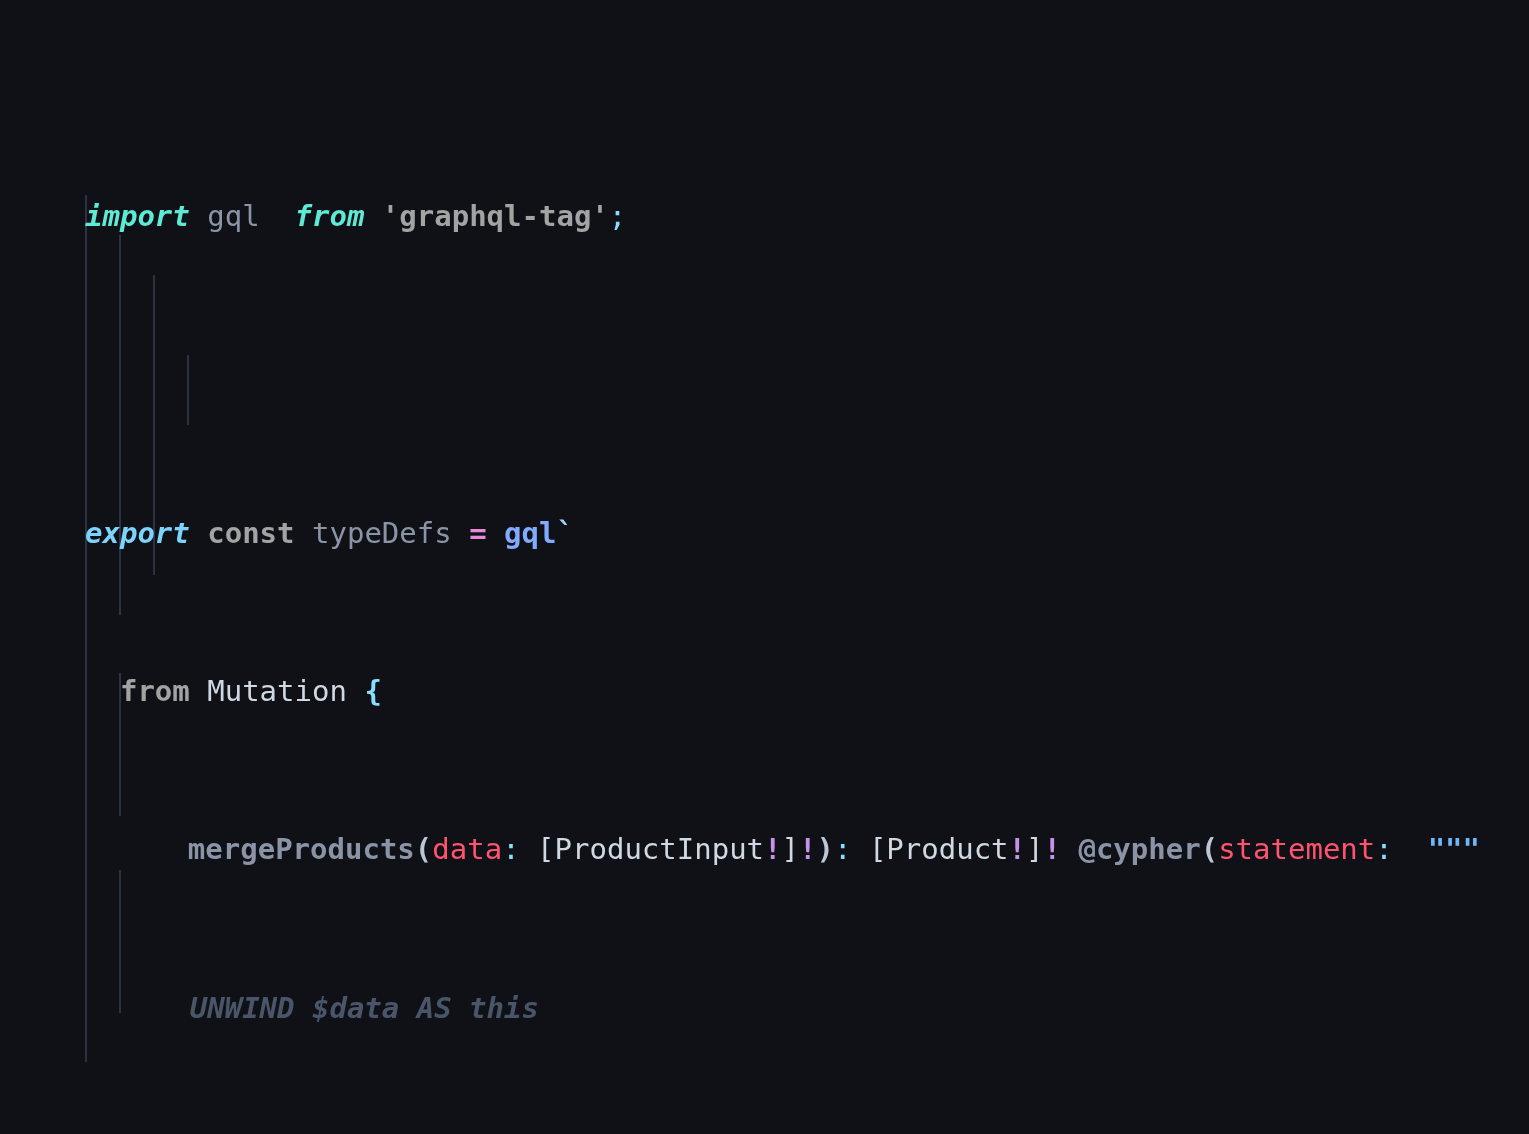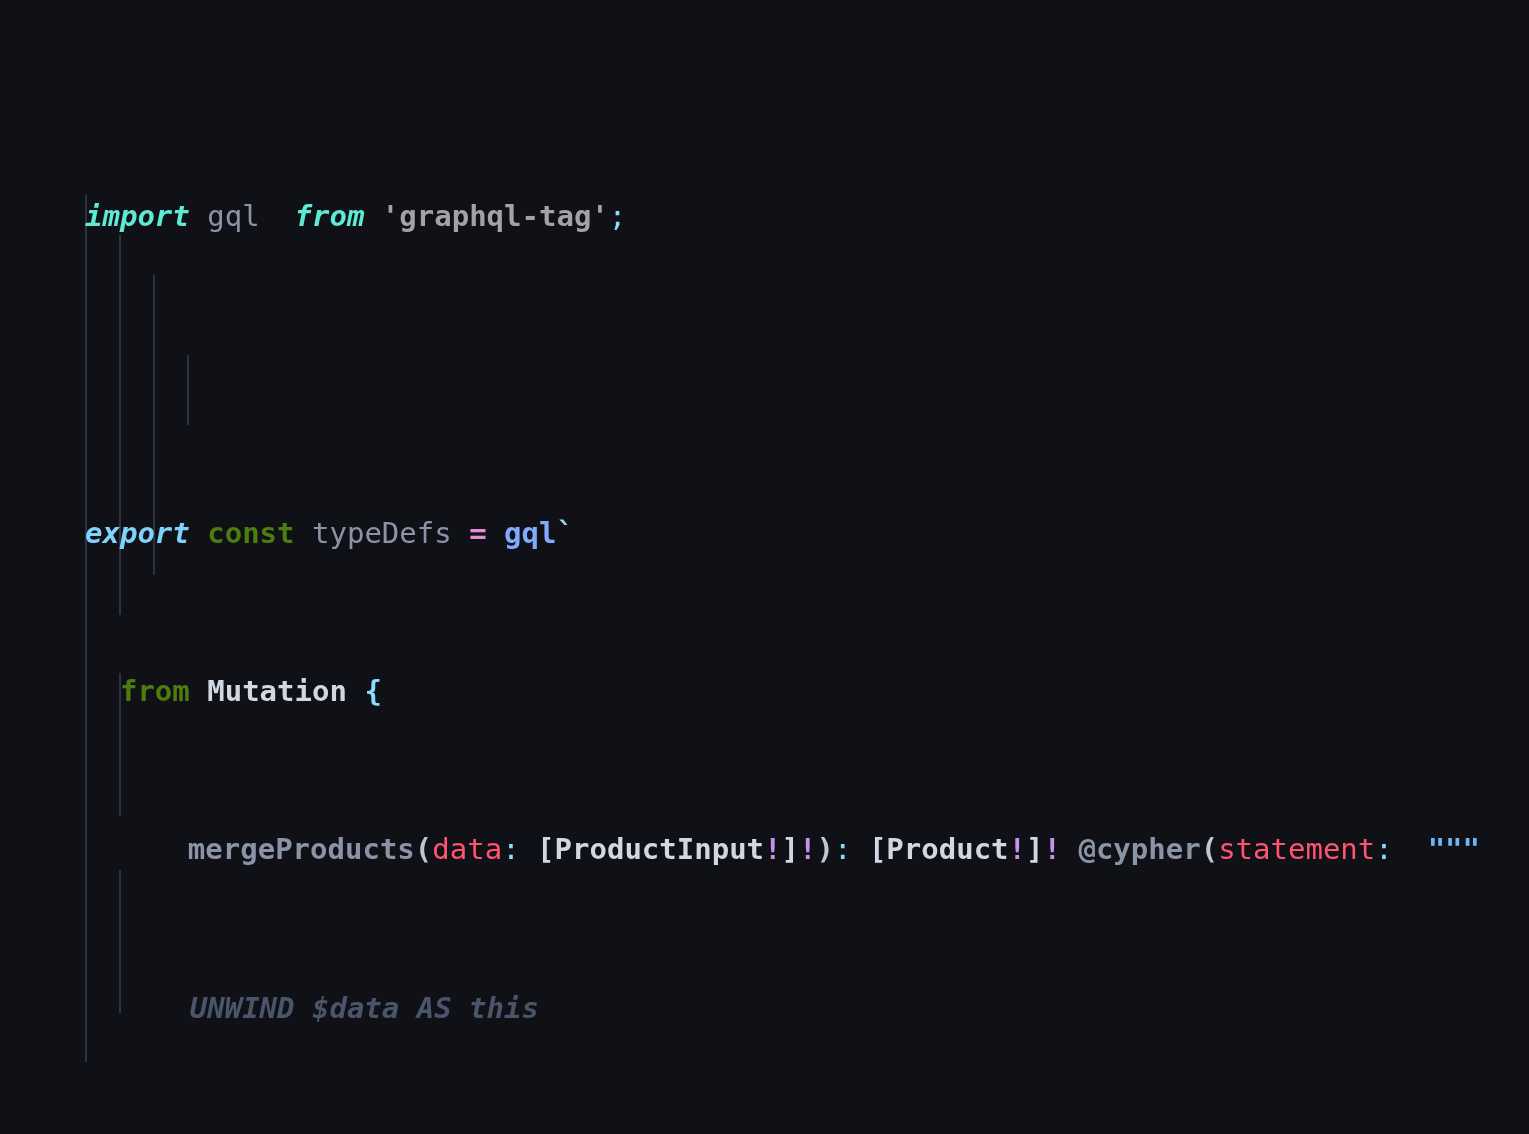--- a/index.html
+++ b/index.html
@@ -41,28 +41,28 @@
 
   
   .guide {
     position: absolute;
     width: 2px;
     background: #2c3242;
   }
 
   
   .t-keyword-italic { color: #7dd3fc; font-style: italic; font-weight: bold; }
-  .t-keyword        { color: #4d7c0f; font-weight: bold; }
+  .t-keyword        { color: #a3a3a3; font-weight: bold; }
   .t-var            { color: #8b94a7; }
   .t-plain          { color: #8b94a7; }
   .t-string         { color: #a3a3a3; font-weight: bold; }
   .t-punct          { color: #89ddff; }
   .t-operator       { color: #e78bd6; font-weight: bold; }
   .t-tag            { color: #82aaff; font-weight: bold; }
-  .t-typename       { color: #cfd8e3; font-weight: bold; }
+  .t-typename       { color: #cfd8e3; font-weight: normal; }
   .t-field          { color: #8b94a7; font-weight: bold; margin-left: 33px; }
   .t-argname        { color: #ff5370; font-weight: normal; }
   .t-bang           { color: #c792ea; font-weight: bold; }
   .t-directive      { color: #8b94a7; font-weight: bold; }
   .t-cypher         { color: #4a5569; font-style: italic; font-weight: bold; }
   .t-paren          { color: #bcc6d4; font-weight: bold; }
   .t-brace          { color: #89ddff; font-weight: bold; }
   .t-quote-open     { color: #6fb8f5; font-weight: bold; }
   .t-backtick       { color: #9fd4f7; font-weight: bold; }
   .t-import-kw      { color: #5eead4; font-style: italic; font-weight: bold; }

